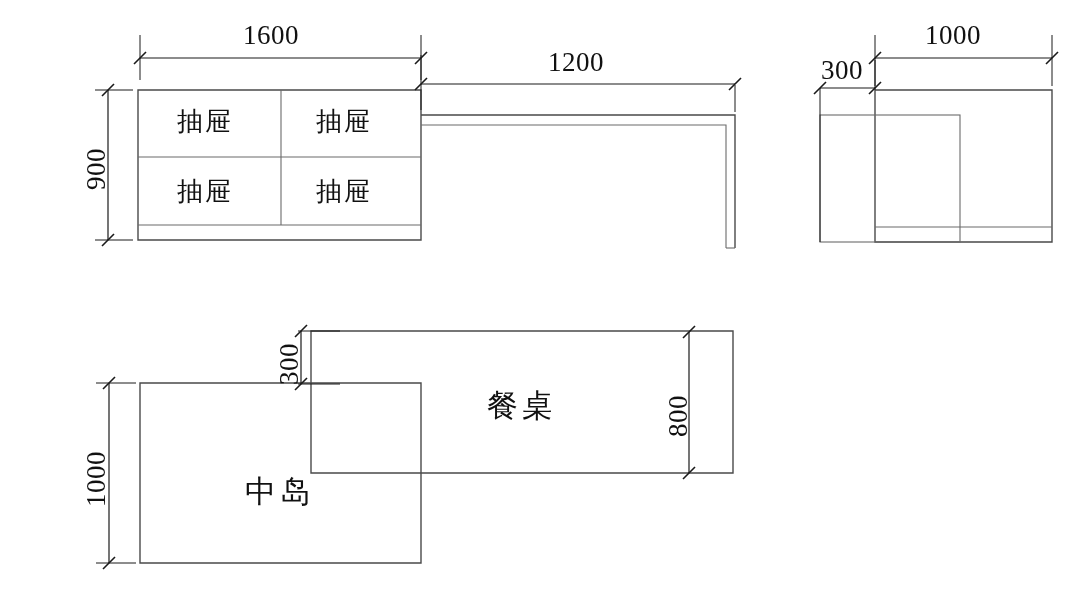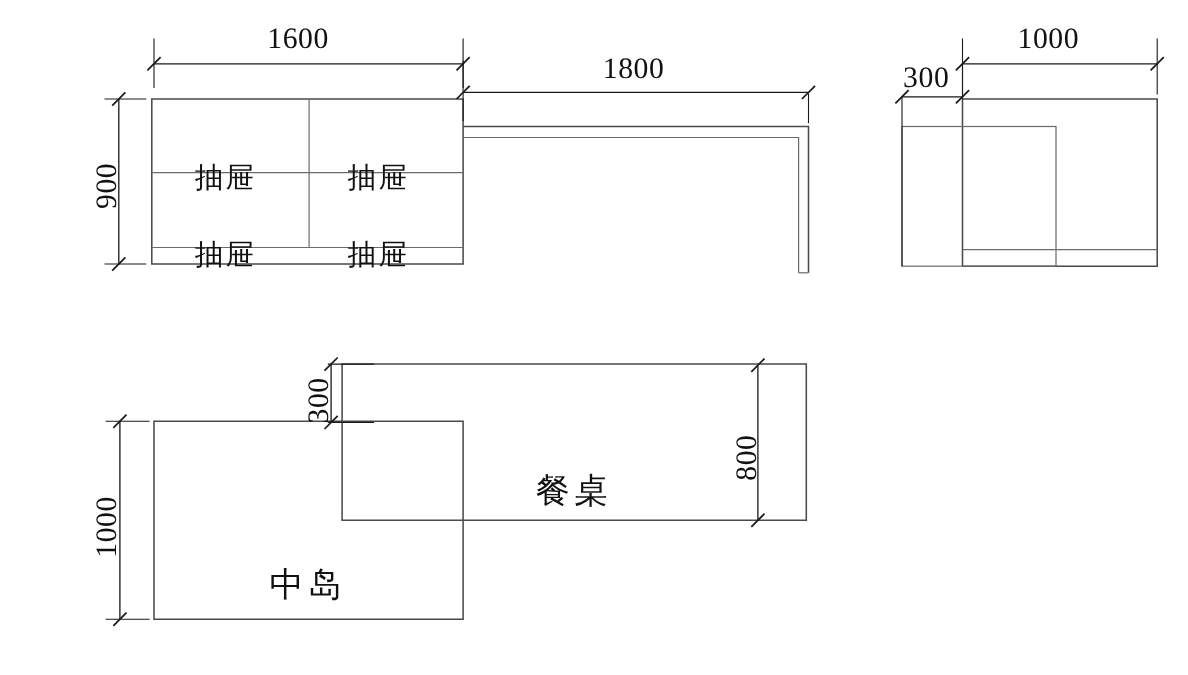--- a/index.html
+++ b/index.html
@@ -66,21 +66,20 @@
   .dim-text.vert {
     transform-origin: left top;
     transform: rotate(-90deg);
   }
   .cn-text {
     position: absolute;
     font-family: "DejaVu Sans", "Liberation Sans", sans-serif;
     color: #111111;
     white-space: nowrap;
     line-height: 1;
-    margin-top: 41px;
   }
   .label-drawer {
     font-size: 26px;
     letter-spacing: 2px;
   }
   .label-big {
     font-size: 31px;
     letter-spacing: 4px;
   }
 </style>
@@ -183,21 +182,21 @@
       <line class="tick" x1="683" y1="338" x2="695" y2="326"></line>
       <line class="tick" x1="683" y1="479" x2="695" y2="467"></line>
     </g>
 
   </svg>
 
   <div class="dim-text" style="left:243px; top:22px;">1600</div>
 
   <div class="dim-text vert" style="left:83px; top:190px;">900</div>
 
-  <div class="dim-text" style="left:548px; top:49px;">1800</div>
+  <div class="dim-text" style="left:548px; top:49px;">1200</div>
 
   <div class="dim-text" style="left:925px; top:22px;">1000</div>
 
   <div class="dim-text" style="left:821px; top:57px;">300</div>
 
   <div class="dim-text vert" style="left:83px; top:507px;">1000</div>
 
   <div class="dim-text vert" style="left:276px; top:385px;">300</div>
 
   <div class="dim-text vert" style="left:665px; top:437px;">800</div>

